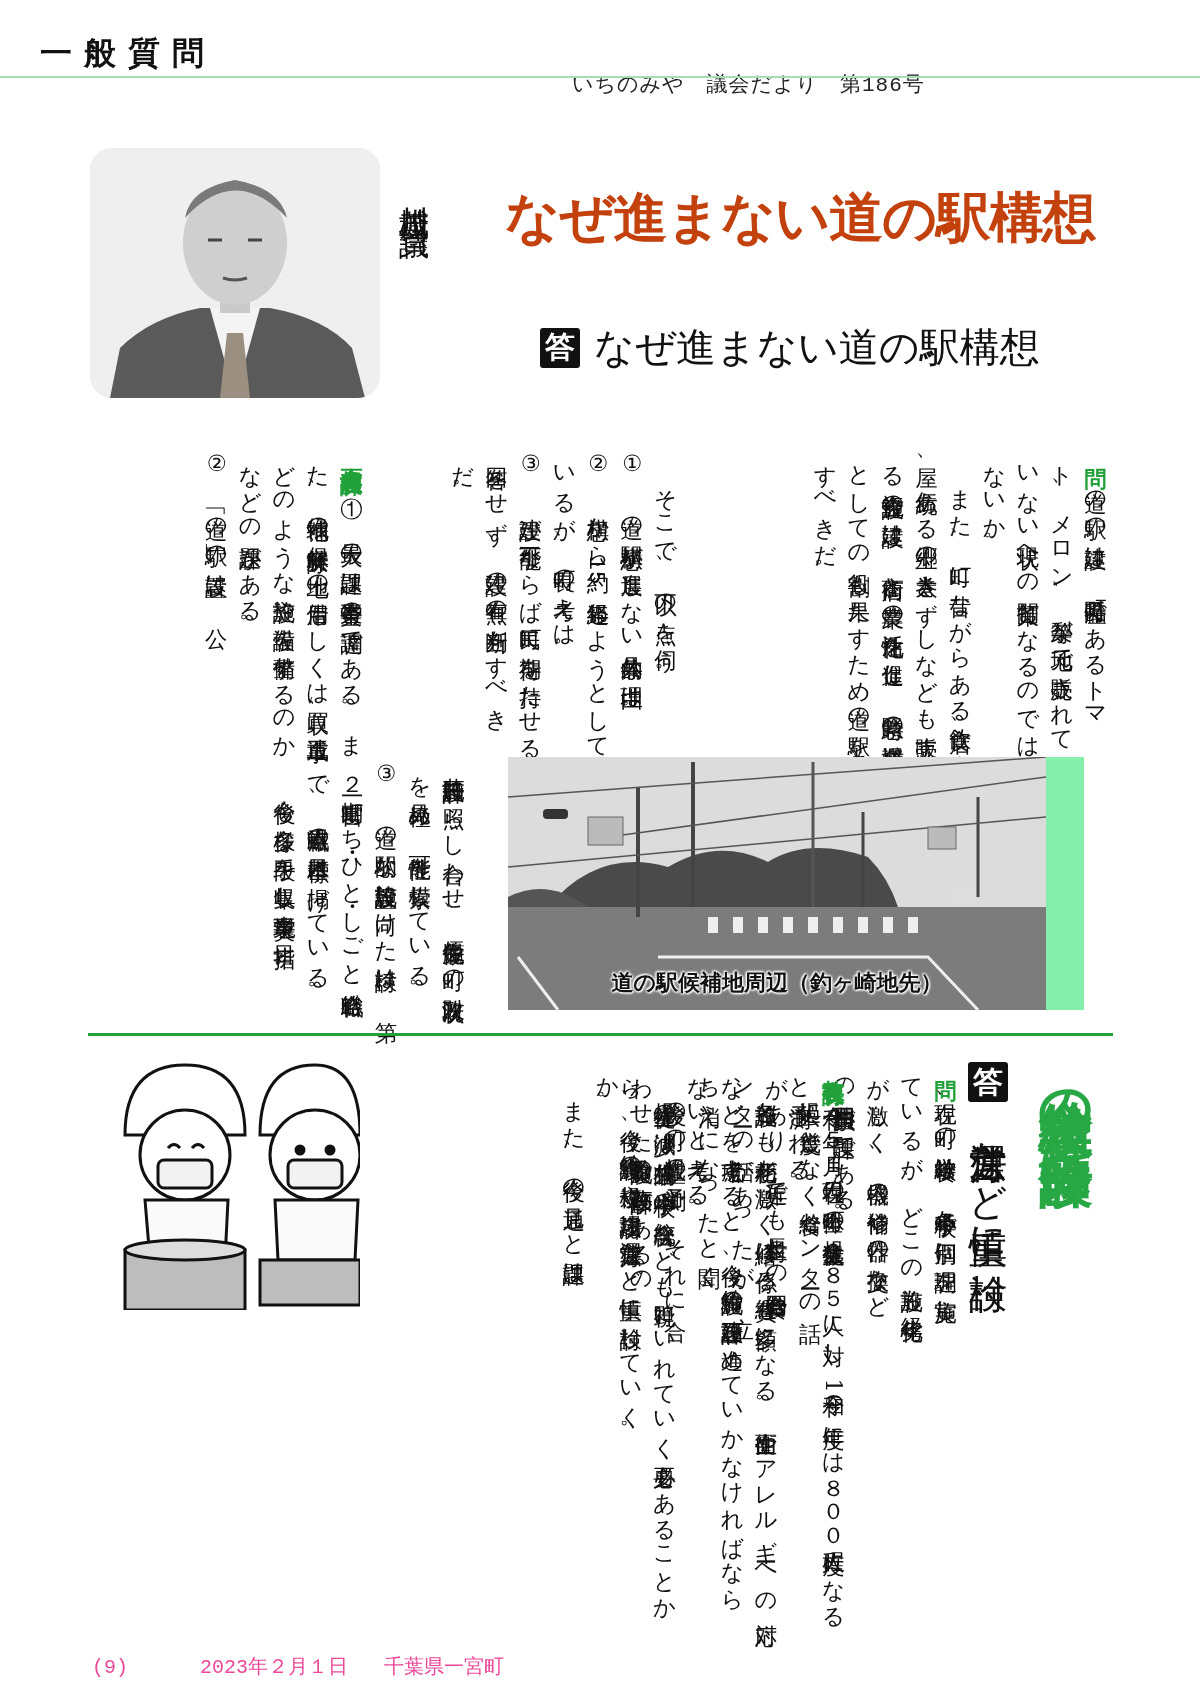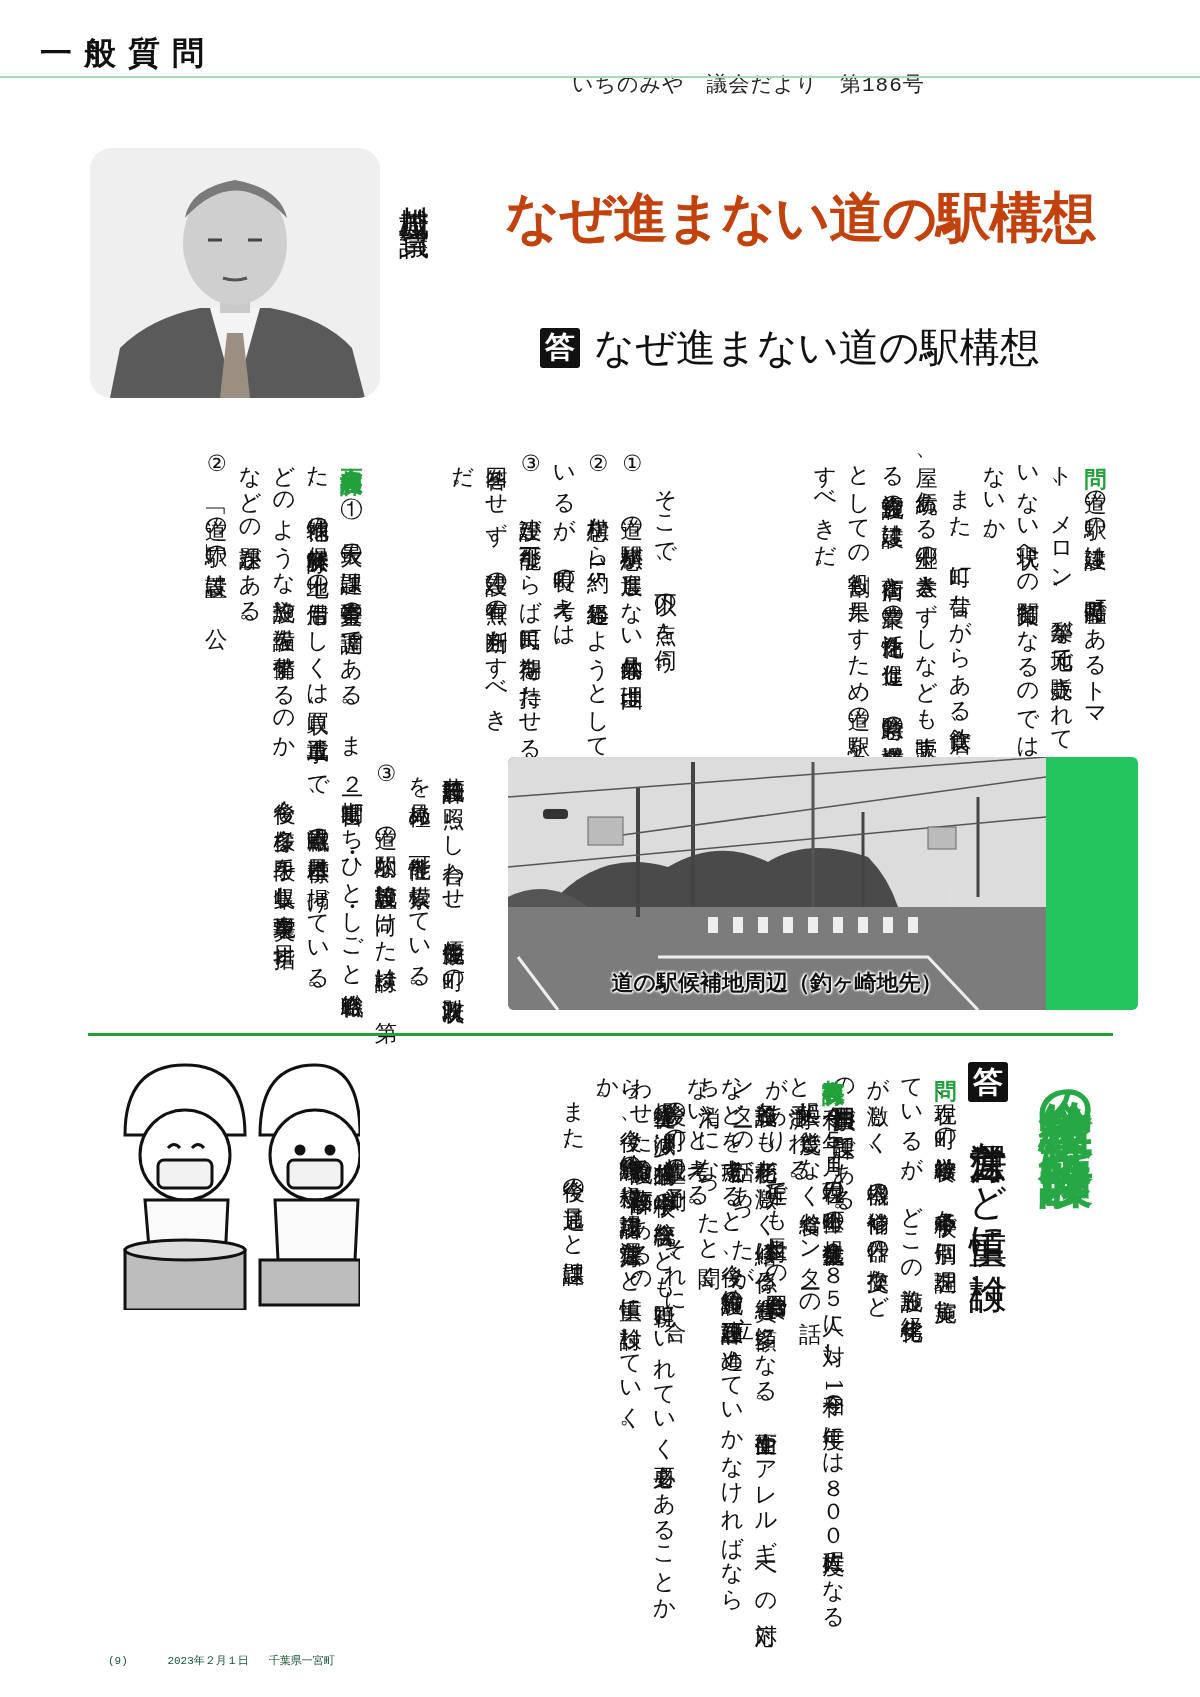--- a/index.html
+++ b/index.html
@@ -18,34 +18,34 @@
   .ans-badge { display:inline-flex; align-items:center; justify-content:center; width:40px; height:40px; background:#111; color:#fff; font-size:30px; border-radius:3px; font-family:"DejaVu Sans", sans-serif; font-weight:bold; }
   
   .vcol { writing-mode:vertical-rl; font-size:22.4px; line-height:33.8px; letter-spacing:1px; color:#111; white-space:pre-wrap; }
   .serif { font-family:"DejaVu Serif", serif; }
   .green { color:#22a03a; font-weight:bold; }
   .q1 { left:680px; top:450px; height:300px; width:430px; }
   .q1b { left:380px; top:450px; height:300px; width:300px; }
   .a1 { left:88px; top:450px; height:300px; width:280px; }
   .a1b { left:90px; top:760px; height:250px; width:380px; }
   
-  .roadpic { left:508px; top:757px; width:630px; height:253px; background:#22c55e; overflow:hidden;border-radius:6px; }
+  .roadpic { left:508px; top:757px; width:576px; height:253px; background:#86efac; overflow:hidden; }
   .roadpic svg { display:block; }
   .road-caption { left:0; width:538px; bottom:12px; text-align:center; font-size:22px; font-weight:bold; color:#111; text-shadow:0 0 3px #fff,0 0 3px #fff,0 0 3px #fff,1px 1px 2px #fff,-1px -1px 2px #fff; }
   
   .div2 { left:88px; top:1033px; width:1025px; height:3px; background:#22a03a; }
   
   .headline2 { left:1032px; top:1062px; writing-mode:vertical-rl; font-size:54px; font-weight:bold; color:#28a745; letter-spacing:-2px; line-height:60px; }
   .answer2 { left:967px; top:1062px; writing-mode:vertical-rl; font-family:"DejaVu Serif", serif; font-size:38px; line-height:42px; color:#111; }
   .answer2 .ans-badge { writing-mode:horizontal-tb; margin-bottom:12px; }
   .q2 { left:440px; top:1062px; height:256px; width:520px; }
   .a2 { left:355px; top:1358px; height:260px; width:590px; }
   .illus { left:110px; top:1060px; width:250px; height:250px; }
   
-  .footer { left:108px; top:1653px; font-size:11px; color:#14532d; white-space:pre; }
+  .footer { left:92px; top:1653px; font-size:20px; color:#ec4899; white-space:pre; }
 </style>
 </head>
 <body>
 
 <div class="abs hdr-title">一般質問</div>
 <div class="abs hdr-issue">いちのみや　議会だより　第186号</div>
 <div class="abs hdr-line"></div>
 
 <div class="abs portrait">
   <svg width="290" height="250" viewBox="0 0 290 250">

